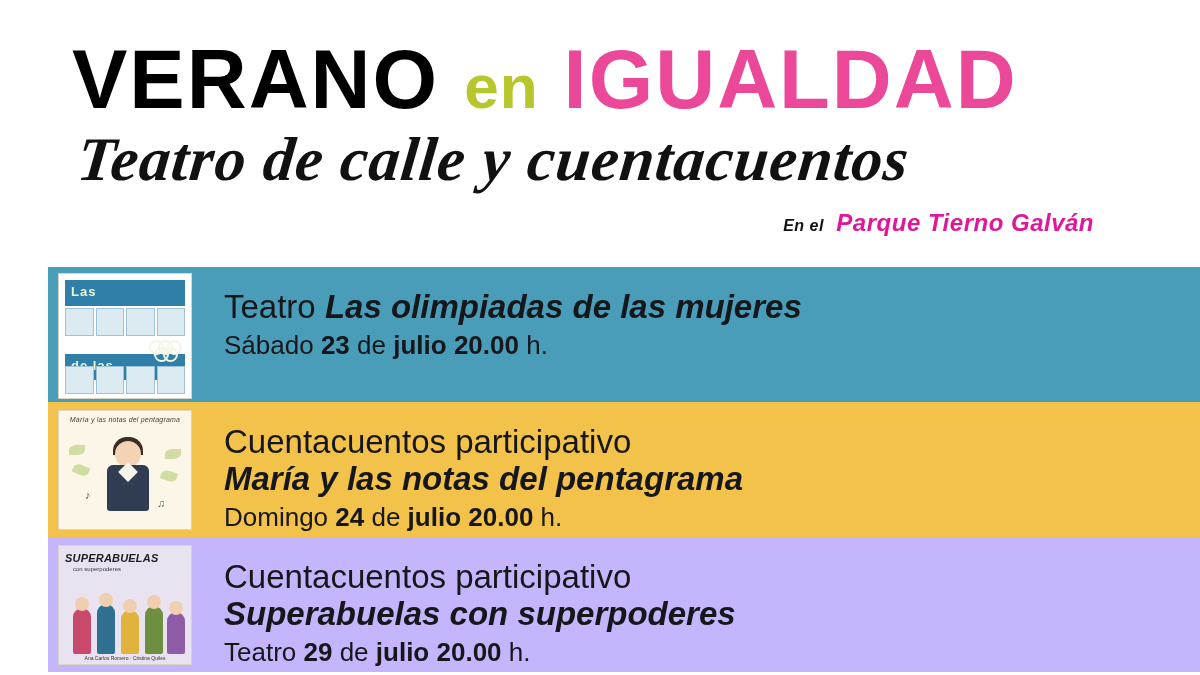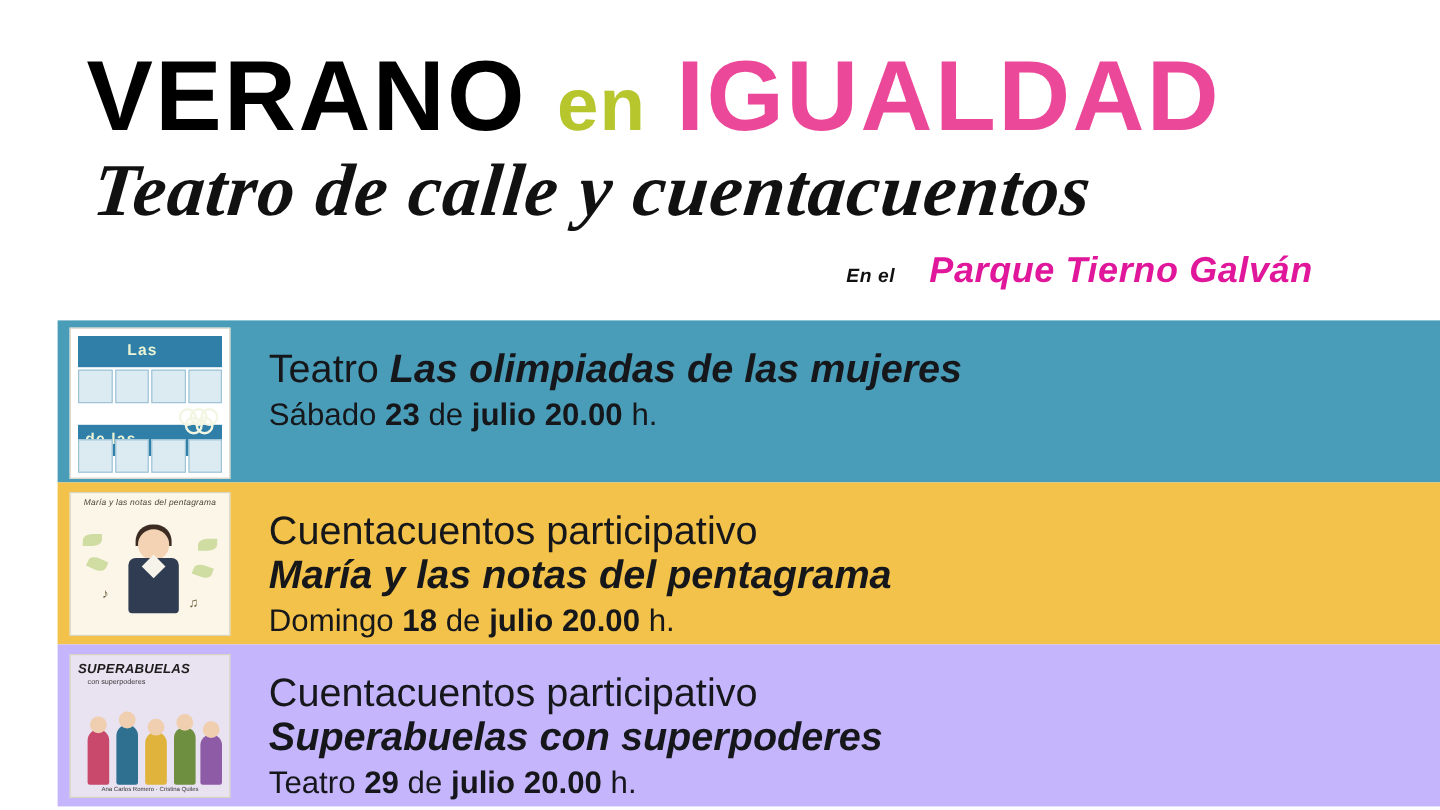--- a/index.html
+++ b/index.html
@@ -62,26 +62,26 @@
     white-space: nowrap;
   }
   .venue-pre {
     font-size: 16px;
     font-weight: bold;
     color: #111;
     font-style: italic;
     letter-spacing: 0.5px;
   }
   .venue-name {
-    font-size: 30px;
+    font-size: 24px;
     font-weight: bold;
     font-style: italic;
     color: #e0179b;
     letter-spacing: 0.5px;
-    margin-left: 24px;
+    margin-left: 8px;
   }
 
   
   .program {
     position: absolute;
     left: 48px;
     right: 0;
     top: 267px;
     bottom: 0;
   }
@@ -144,21 +144,21 @@
     border: 1px solid #d9d4c4;
   }
   
   .cover1 { background: #ffffff; top: 6px; height: 126px; }
   .cover1 .band {
     position: absolute;
     left: 6px; right: 6px;
     height: 26px;
     background: #2f7fa8;
   }
-  .cover1 .band.b1 { top: 6px; padding-left: 35px; }
+  .cover1 .band.b1 { top: 6px; }
   .cover1 .band.b2 { top: 80px; }
   .cover1 .band .bt {
     color: #eaf4d6;
     font-weight: bold;
     font-size: 13px;
     padding: 4px 6px;
     letter-spacing: 1px;
   }
   .cover1 .grid {
     position: absolute;
@@ -378,21 +378,21 @@
           <div class="c2-collar"></div>
         </div>
       </div>
       <div class="text-col">
         <div class="line-main">
           <span class="plain">Cuentacuentos participativo</span>
         </div>
         <div class="line-title">María y las notas del pentagrama</div>
         <div class="line-date">
           <span>Domingo</span>
-          <b>18</b>
+          <b>24</b>
           <span>de</span>
           <b>julio</b>
           <b>20.00</b>
           <span>h.</span>
         </div>
       </div>
     </div>
 
     <div class="row row-3">
       <div class="thumb-col">

